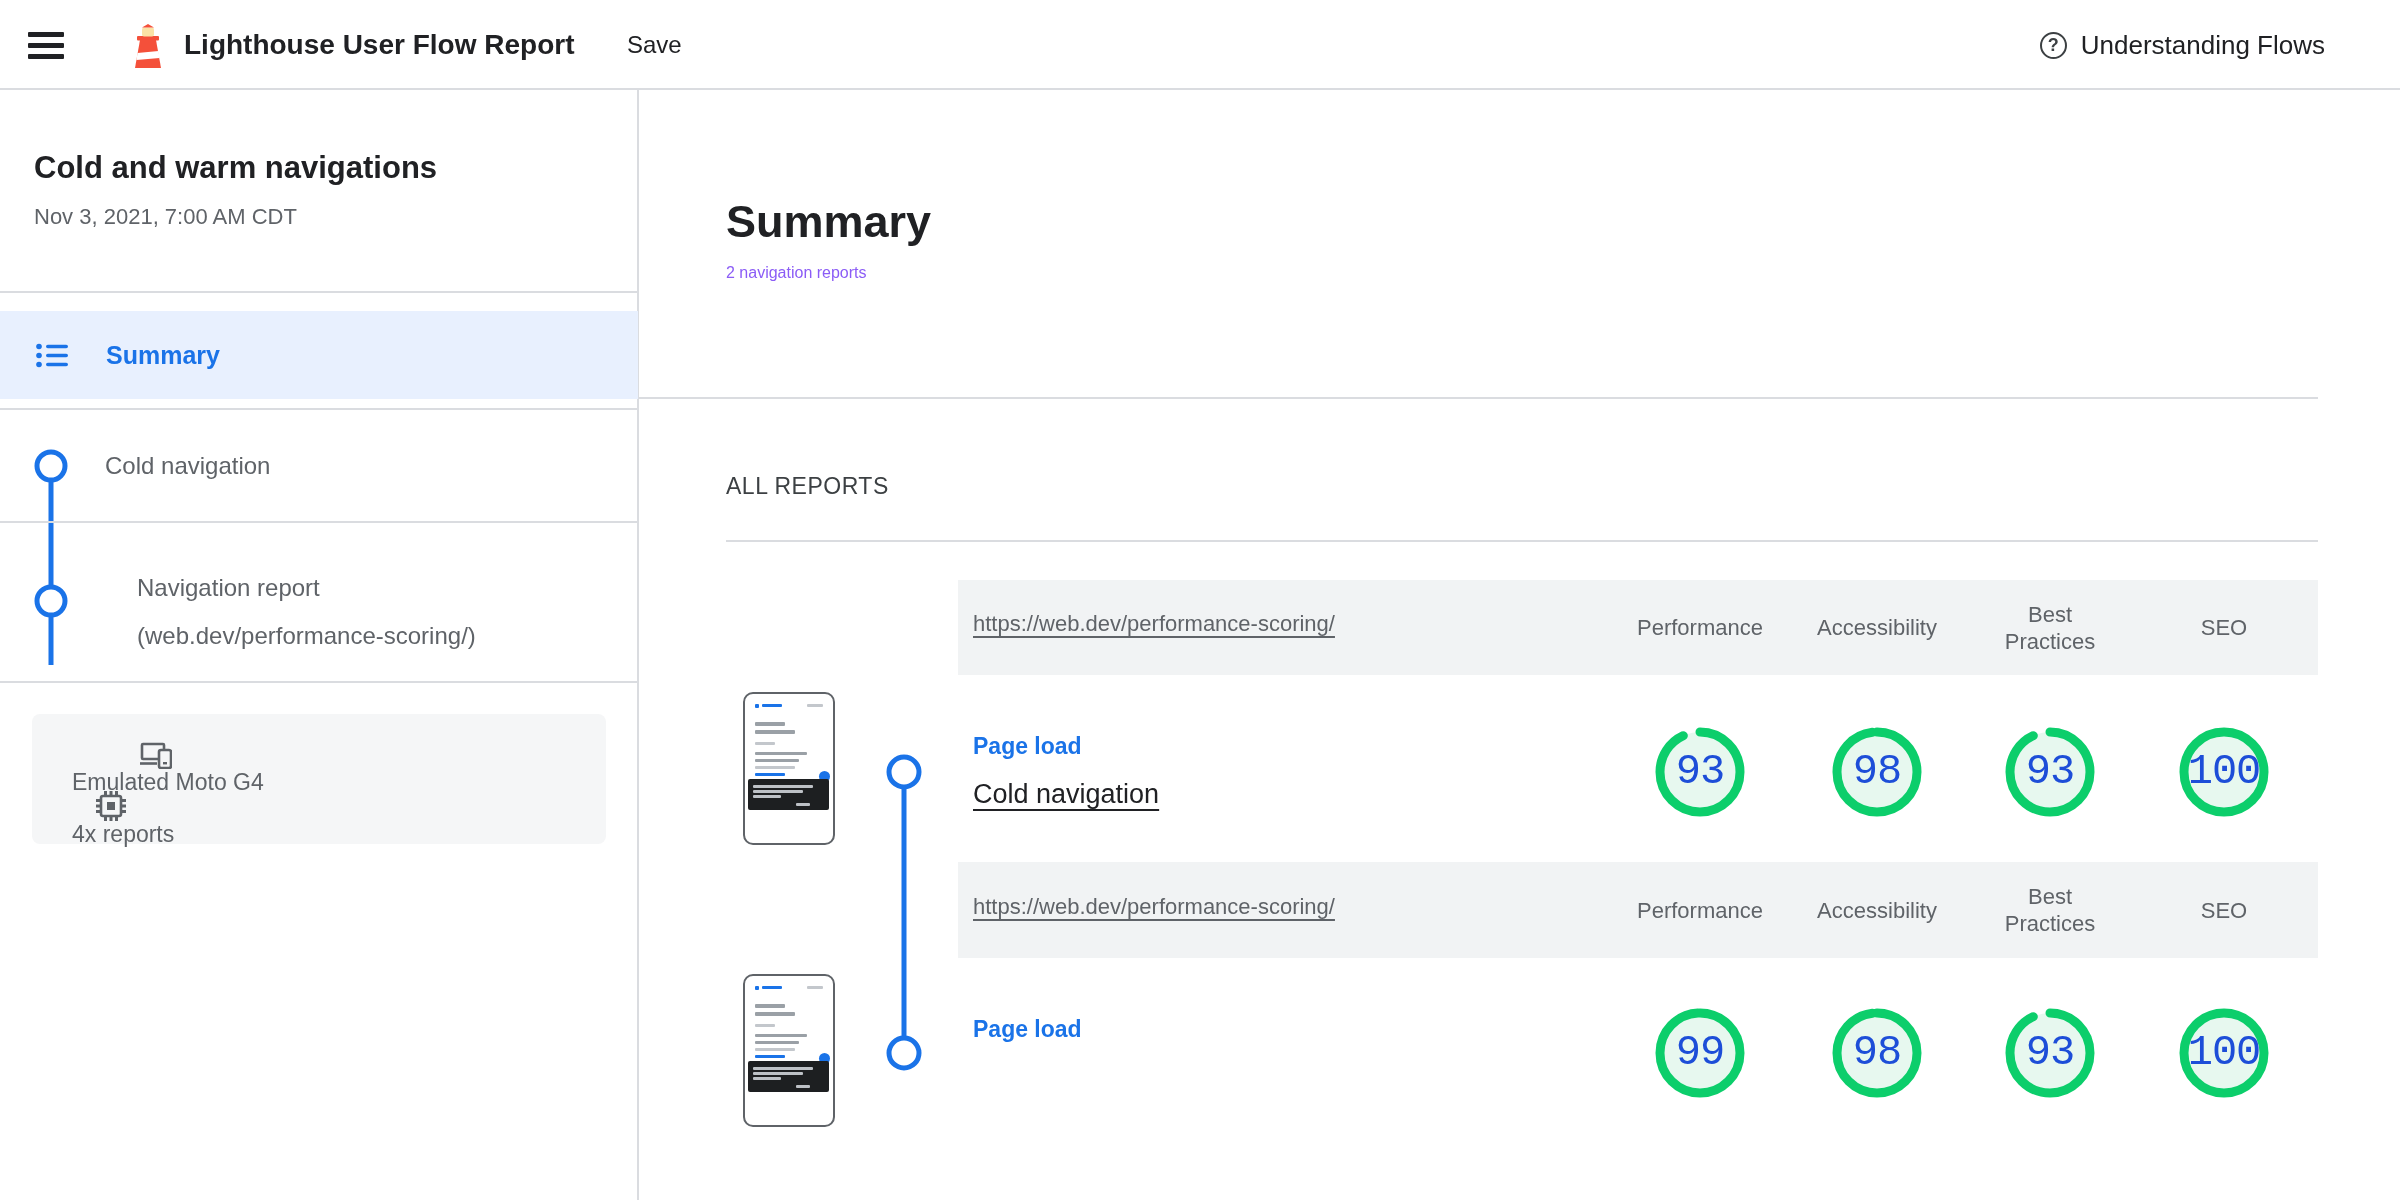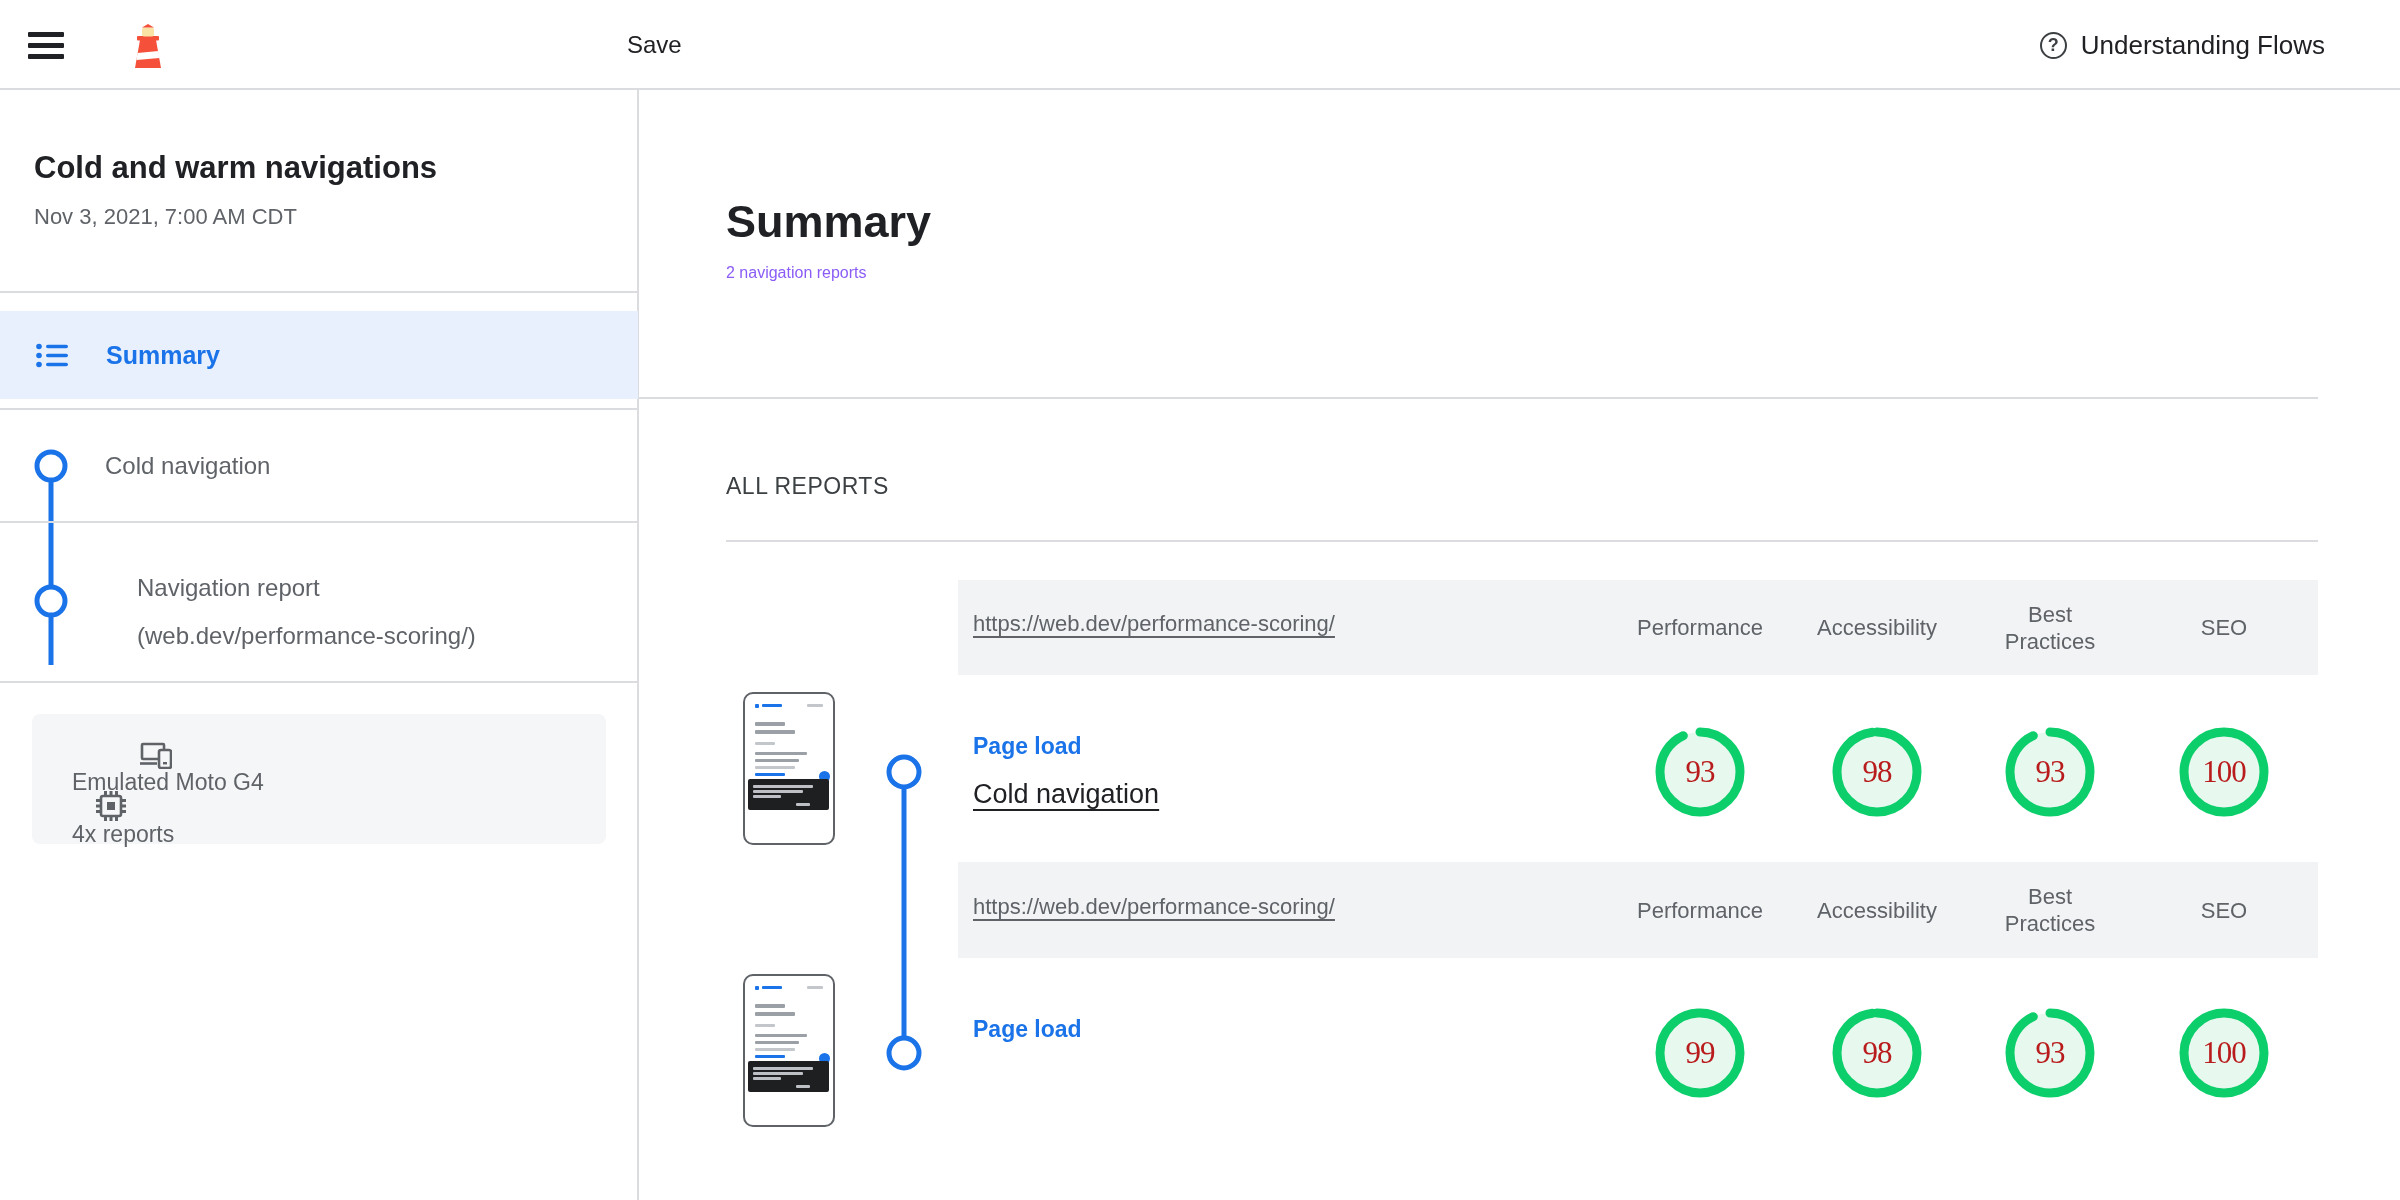--- a/index.html
+++ b/index.html
@@ -39,21 +39,21 @@
   .thead{position:absolute;left:958px;width:1360px;background:#f1f3f4;}
   .url-link{position:absolute;left:15px;font-size:22px;color:#5f6368;text-decoration:underline;text-underline-offset:5px;cursor:pointer;white-space:nowrap;}
   .col-label{position:absolute;top:0;height:100%;display:flex;align-items:center;justify-content:center;
              text-align:center;font-size:22px;color:#5f6368;line-height:27px;}
   .page-load{position:absolute;left:973px;font-size:23px;font-weight:700;color:#1a73e8;}
   .report-link{position:absolute;left:973px;font-size:27px;color:#202124;text-decoration:underline;text-underline-offset:6px;cursor:pointer;white-space:nowrap;}
 
   
   .ring{position:absolute;width:90px;height:90px;display:flex;align-items:center;justify-content:center;}
   .ring svg{position:absolute;left:0;top:0;}
-  .ring-num{position:relative;font-family:Liberation Serif, serif;font-size:31px;color:#b91c1c;letter-spacing:-1px;}
+  .ring-num{position:relative;font-family:Liberation Mono, monospace;font-size:42px;color:#1d4ed8;letter-spacing:-1px;}
 
   
   .phone{position:absolute;width:92px;height:153px;border:2.5px solid #5f6368;border-radius:10px;background:#fff;box-sizing:border-box;overflow:hidden;}
   .phone .ln{position:absolute;height:3px;border-radius:1px;background:#c3c7cc;}
   .phone .dk{background:#9aa0a6;}
   .phone .bl{background:#1a73e8;}
   .p-banner{position:absolute;left:3px;top:85px;width:81px;height:31px;background:#1d1f21;border-radius:2px;}
   .p-banner .bn{position:absolute;height:2.5px;background:#bdc1c6;border-radius:1px;}
   .p-fab{position:absolute;right:3px;top:77px;width:11px;height:11px;border-radius:50%;background:#1a73e8;}
 </style>
@@ -70,20 +70,21 @@
       </div>
 
     <svg class="abs" style="left:130px;top:24px;" width="36" height="44" viewBox="0 0 36 44">
       <polygon points="10,16 26,16 31,44 5,44" fill="#f4503a"></polygon>
       <polygon points="7.5,29 28.5,27 29.5,34 6.5,36" fill="#ffffff"></polygon>
       <rect x="7" y="12" width="22" height="4.5" rx="1" fill="#f4503a"></rect>
       <rect x="12" y="3.5" width="12" height="9" rx="2" fill="#fbe3a6"></rect>
       <polygon points="12,3.5 24,3.5 18,0" fill="#f4503a"></polygon>
     </svg>
 
+    <div class="app-title">Lighthouse User Flow Report</div>
     <div class="save-btn">Save</div>
 
     <div class="help">
       <div class="help-circle">?</div>
       <div class="help-label">Understanding Flows</div>
     </div>
   </div>
 
   <div class="vdivider" style="left:637px;top:90px;height:1110px;"></div>
 

